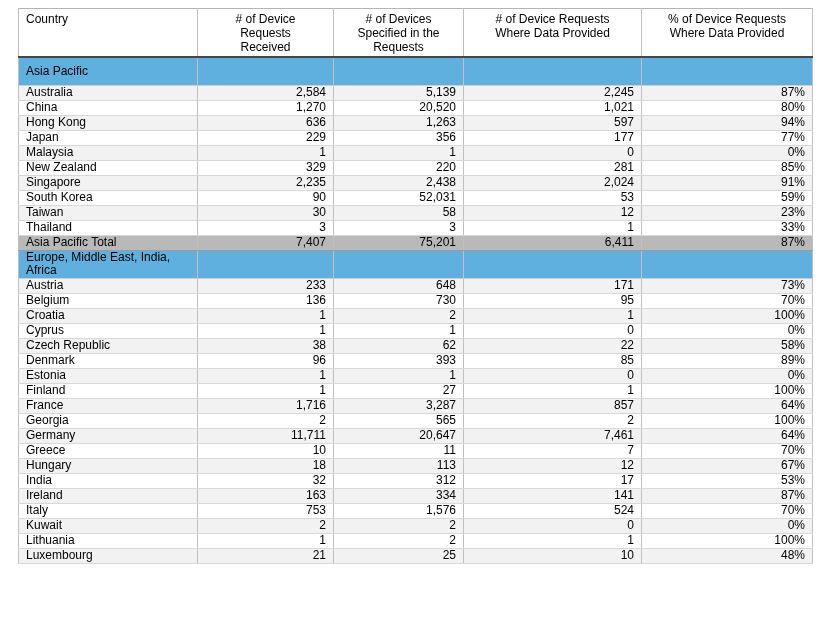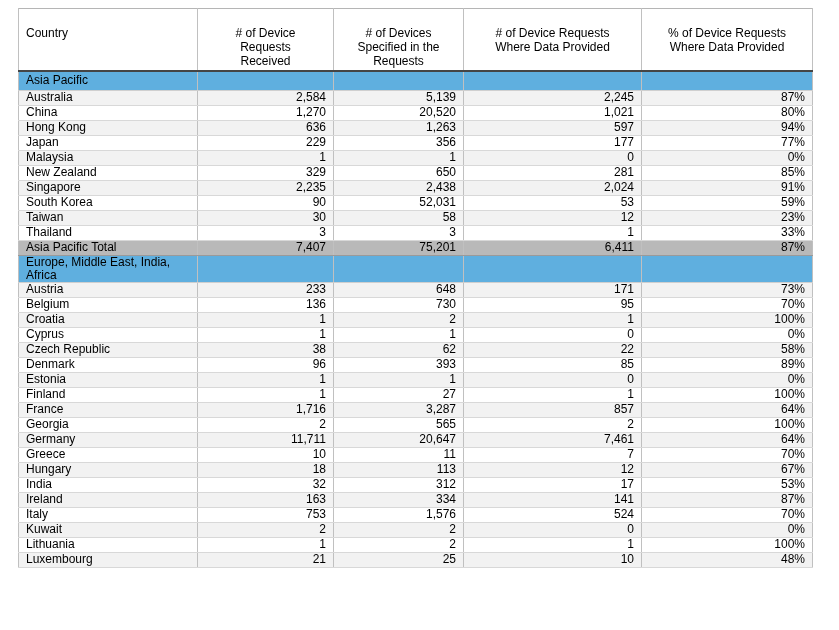--- a/index.html
+++ b/index.html
@@ -41,21 +41,21 @@
     border-left: 1px solid #c0c0c0;
     border-right: 1px solid #c0c0c0;
     overflow: hidden;
   }
   table { border: 1px solid #a0a0a0; border-top: 1px solid #b5b5b5; }
 
   thead th {
     font-weight: normal;
     vertical-align: top;
     text-align: center;
-    padding: 17px 4px 2px 4px;
+    padding: 3px 4px 2px 4px;
     height: 40px;
     line-height: 14px;
     white-space: pre-line;
     border-bottom: 2px solid var(--header-underline);
     background: #ffffff;
   }
   thead th.first {
     text-align: left;
     padding-left: 7px;
   }
@@ -72,21 +72,21 @@
   td.num { text-align: right; }
 
   tr.data.shade td { background: var(--shade-bg); }
   tr.data td { background: #ffffff; }
 
   tr.section td {
     background: var(--section-bg);
     border-top: 1px solid #b5b5b5;
     border-bottom: 1px solid #cfcfcf;
   }
-  tr.section { height: 19px; margin-left: 8px; }
+  tr.section { height: 28px; margin-left: 8px; }
 
   tr.total td {
     background: var(--total-bg);
     border-top: 1px solid #9a9a9a;
     border-bottom: 1px solid #9a9a9a;
   }
 </style>
 </head>
 <body>
 
@@ -153,21 +153,21 @@
         <tr class="data shade">
           <td class="country">Malaysia</td>
           <td class="num">1</td>
           <td class="num">1</td>
           <td class="num">0</td>
           <td class="num">0%</td>
         </tr>
         <tr class="data">
           <td class="country">New Zealand</td>
           <td class="num">329</td>
-          <td class="num">650</td>
+          <td class="num">220</td>
           <td class="num">281</td>
           <td class="num">85%</td>
         </tr>
         <tr class="data shade">
           <td class="country">Singapore</td>
           <td class="num">2,235</td>
           <td class="num">2,438</td>
           <td class="num">2,024</td>
           <td class="num">91%</td>
         </tr>

